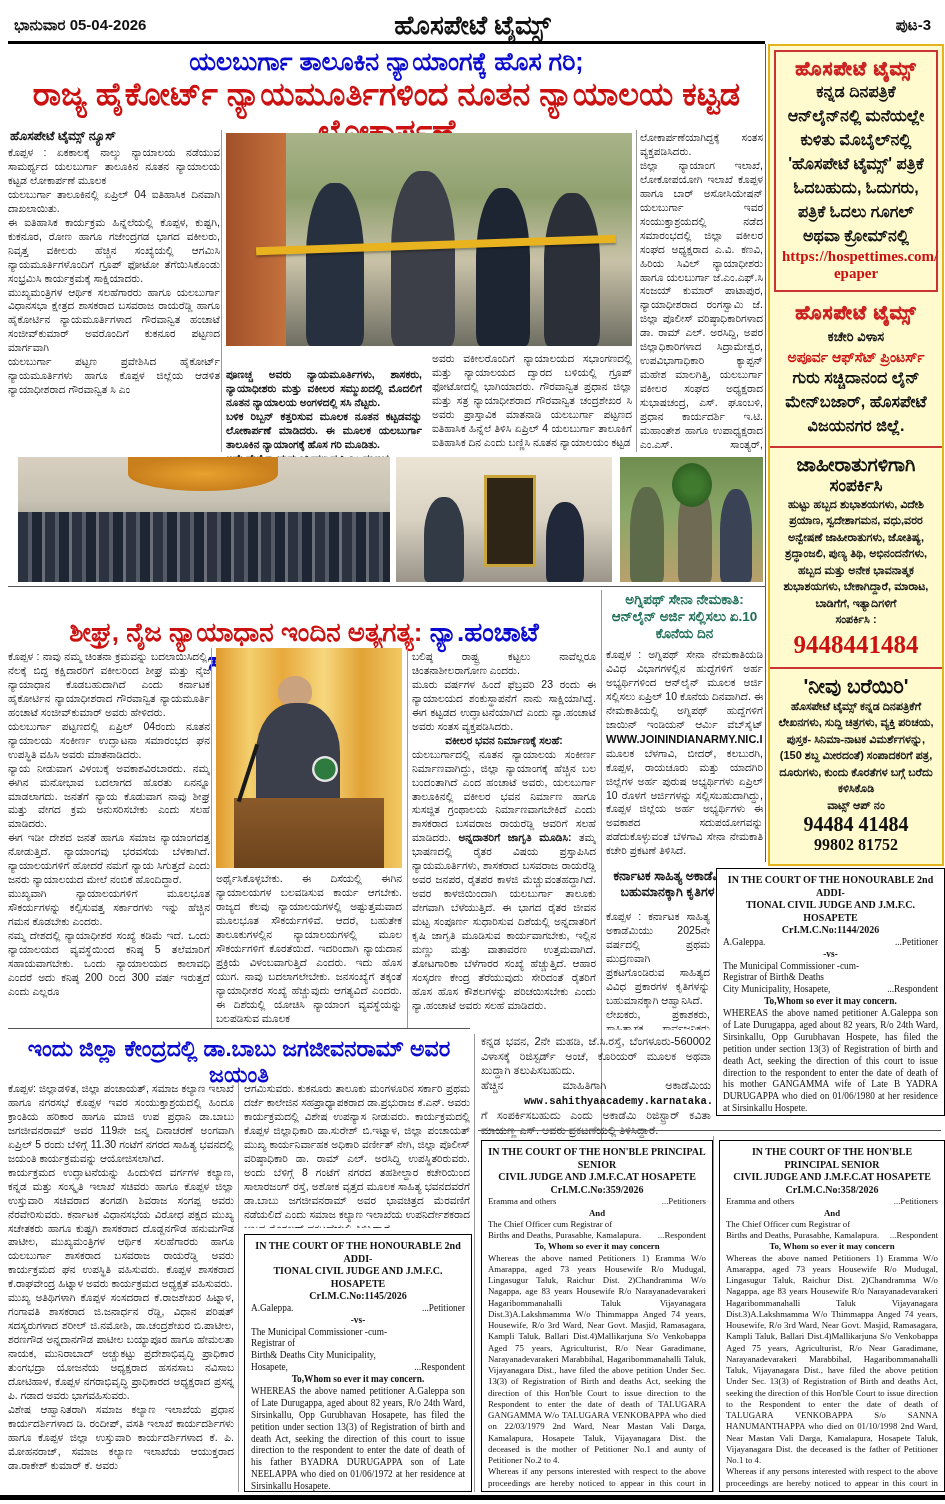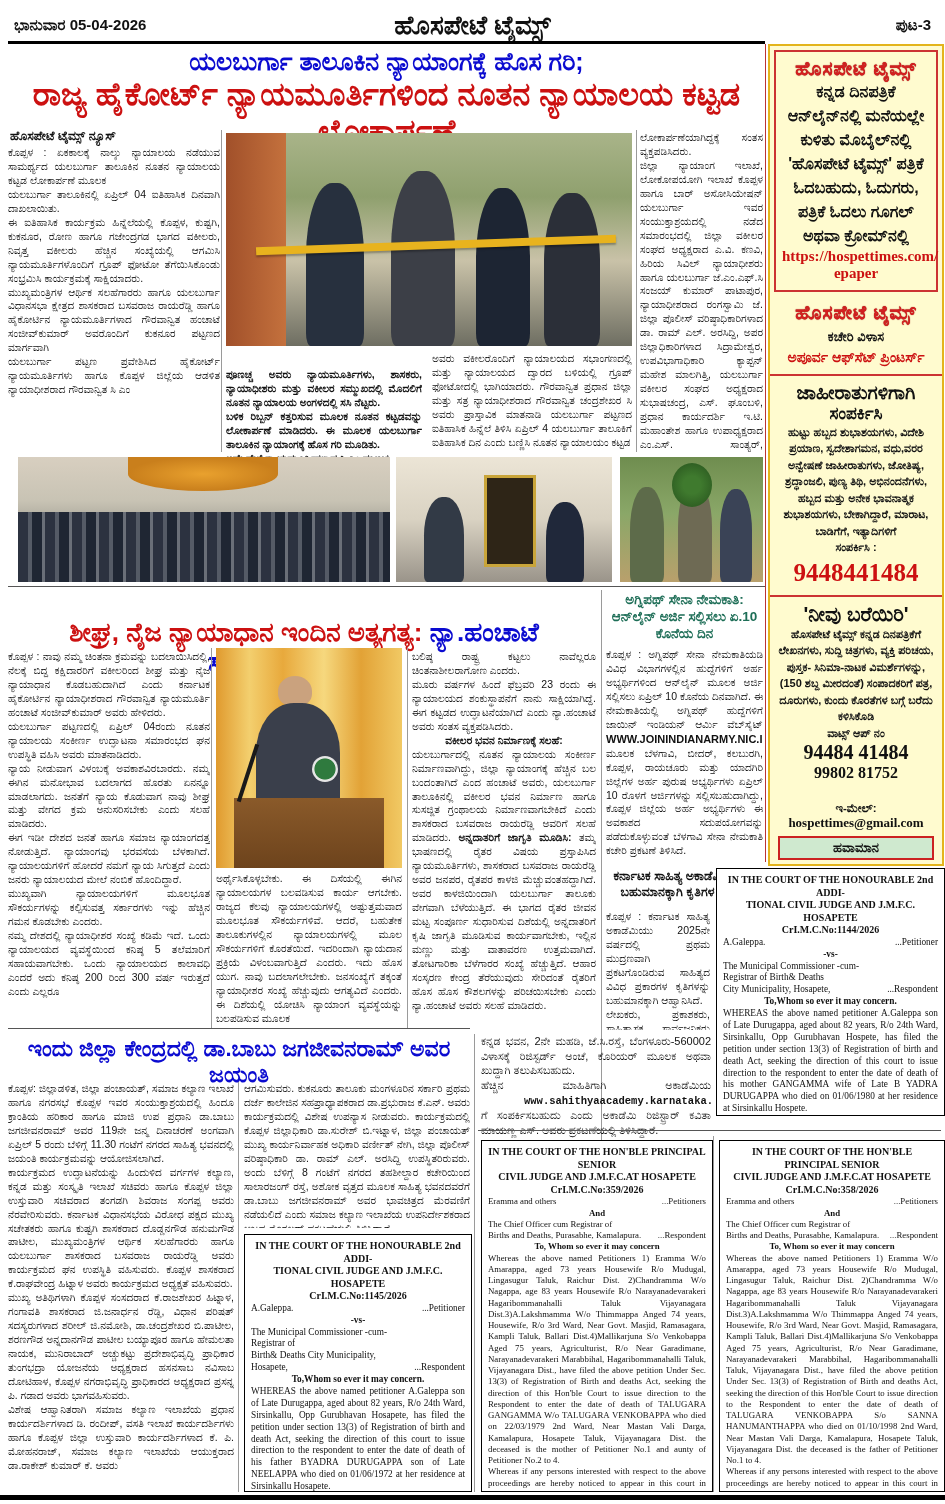--- a/index.html
+++ b/index.html
@@ -163,20 +163,23 @@
     <div class="sb-text">ಕನ್ನಡ ದಿನಪತ್ರಿಕೆ ಆನ್‌ಲೈನ್‌ನಲ್ಲಿ ಮನೆಯಲ್ಲೇ ಕುಳಿತು ಮೊಬೈಲ್‌ನಲ್ಲಿ 'ಹೊಸಪೇಟೆ ಟೈಮ್ಸ್' ಪತ್ರಿಕೆ ಓದಬಹುದು, ಓದುಗರು, ಪತ್ರಿಕೆ ಓದಲು ಗೂಗಲ್ ಅಥವಾ ಕ್ರೋಮ್‌ನಲ್ಲಿ</div>
     <div class="sb-url">
       <span>https://hospettimes.com/</span><br>
       <span>epaper</span>
     </div>
   </div>
   <div class="sb-box">
     <div class="sb-logo">ಹೊಸಪೇಟೆ ಟೈಮ್ಸ್</div>
     <div class="sb-text" style="font-size:13px;margin-top:3px;">ಕಚೇರಿ ವಿಳಾಸ</div>
     <div class="center" style="color:#cc1111;font-weight:bold;font-size:14px;margin-top:2px;">ಅಪೂರ್ವ ಆಫ್‌ಸೆಟ್ ಪ್ರಿಂಟರ್ಸ್</div>
+    <div class="sb-text ml">ಗುರು ಸಚ್ಚಿದಾನಂದ ಲೈನ್
+ಮೇನ್‌ಬಜಾರ್, ಹೊಸಪೇಟೆ
+ವಿಜಯನಗರ ಜಿಲ್ಲೆ.</div>
   </div>
   <div class="sb-box">
     <div class="center bold" style="font-size:19px;">ಜಾಹೀರಾತುಗಳಿಗಾಗಿ</div>
     <div class="center bold" style="font-size:17px;">ಸಂಪರ್ಕಿಸಿ</div>
     <div class="sb-text ml" style="font-size:11px;">ಹುಟ್ಟು ಹಬ್ಬದ ಶುಭಾಶಯಗಳು, ವಿದೇಶಿ ಪ್ರಯಾಣ, ಸ್ವದೇಶಾಗಮನ, ವಧು,ವರರ ಅನ್ವೇಷಣೆ ಜಾಹೀರಾತುಗಳು, ಜೋತಿಷ್ಯ, ಶ್ರದ್ಧಾಂಜಲಿ, ಪುಣ್ಯ ತಿಥಿ, ಅಭಿನಂದನೆಗಳು, ಹಬ್ಬದ ಮತ್ತು ಅನೇಕ ಭಾವನಾತ್ಮಕ ಶುಭಾಶಯಗಳು, ಬೇಕಾಗಿದ್ದಾರೆ, ಮಾರಾಟ, ಬಾಡಿಗೆಗೆ, ಇತ್ಯಾದಿಗಳಿಗೆ
 ಸಂಪರ್ಕಿಸಿ :</div>
     <div class="center" style="color:#cc1111;font-weight:bold;font-size:25px;font-family:'Liberation Serif',serif;margin-top:3px;">9448441484</div>
   </div>
   <div class="sb-box" style="border-bottom:none;">
     <div class="center bold" style="font-size:20px;">'ನೀವು ಬರೆಯಿರಿ'</div>

